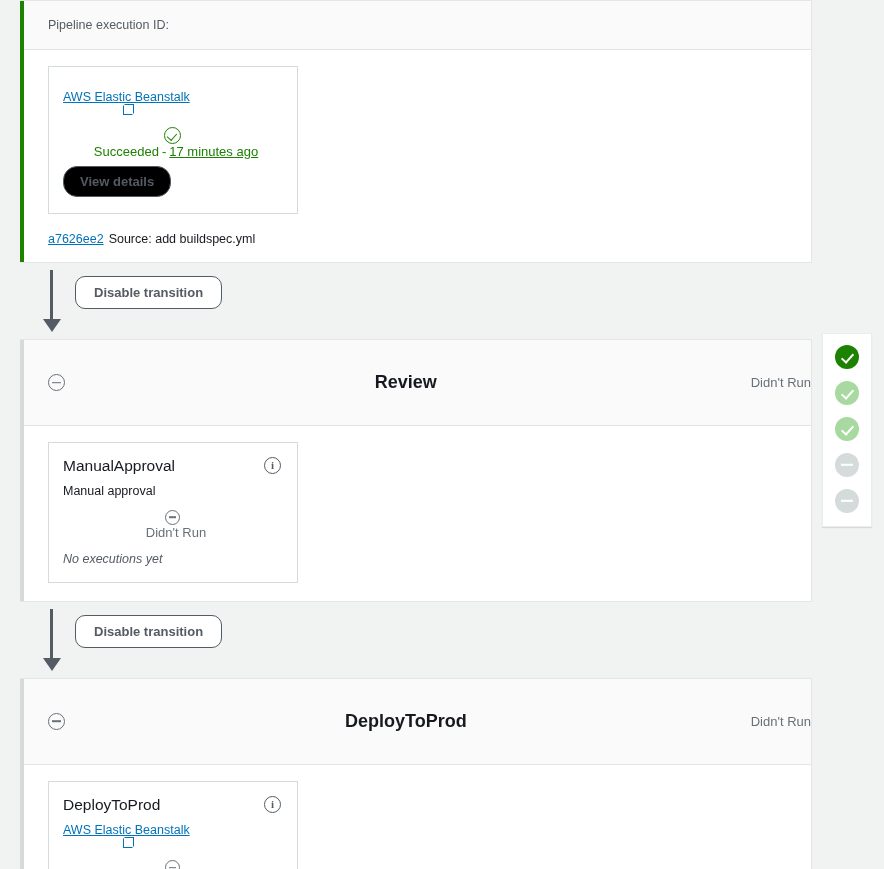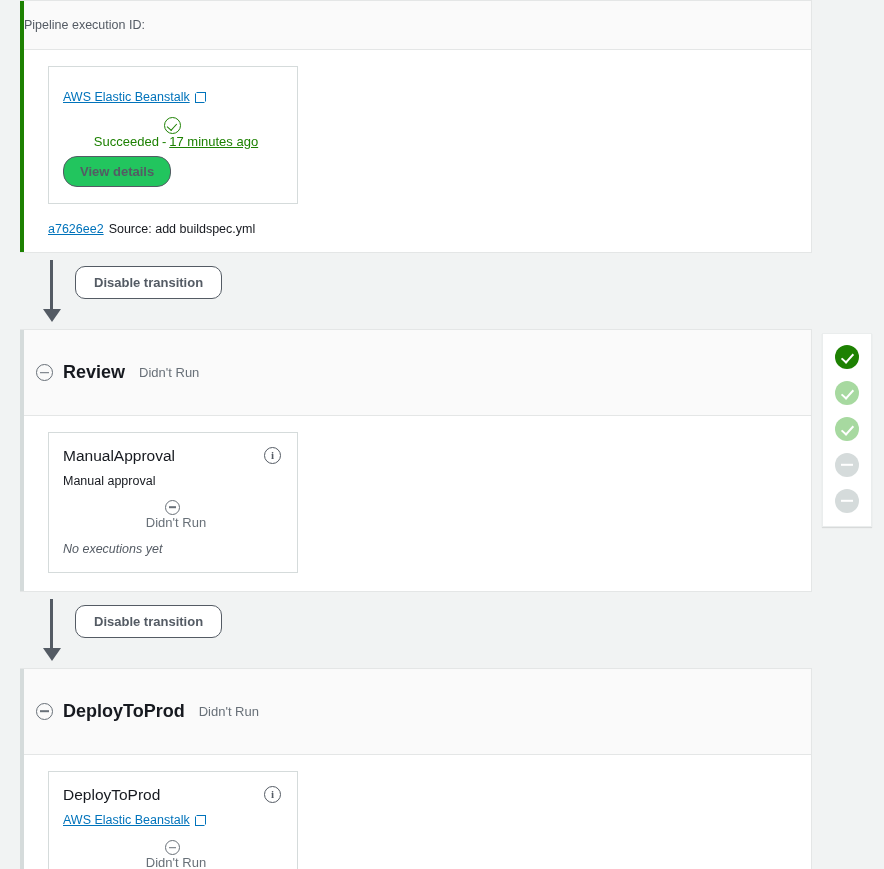--- a/index.html
+++ b/index.html
@@ -45,41 +45,43 @@
   .accent-green { background: #1d8102; }
   .accent-gray  { background: #d5dbdb; }
 
   .stage-body { padding-left: 4px; }
 
   
   .exec-strip {
     height: 49px;
     display: flex;
     align-items: center;
+    padding-left: 24px;
     background: #fafafa;
     border-bottom: 1px solid #e4e6e6;
     font-size: 12.5px;
     color: #545b64;
   }
   .exec-strip .label { margin-right: 5px; }
   .exec-link {
     color: #0073bb;
     text-decoration: underline;
     cursor: pointer;
     font-size: 12.5px;
   }
 
   
   .stage-header {
     background: #fafafa;
     border-bottom: 1px solid #e4e6e6;
     height: 86px;
     display: flex;
     align-items: center;
-    padding-left: 12px;
+    padding-left: 24px;
+    justify-content: space-between;
   }
   .stage-name {
     font-size: 18px;
     font-weight: bold;
     color: #16191f;
     margin-left: 10px;
   }
   .stage-status {
     font-size: 13px;
     color: #687078;
@@ -125,20 +127,21 @@
     line-height: 1.2;
   }
   .card-provider {
     margin-top: 9px;
     font-size: 12.5px;
     color: #0073bb;
     text-decoration: underline;
     cursor: pointer;
     display: inline-flex;
     align-items: center;
+    flex-direction: column;
   }
   .card-subtle {
     margin-top: 8px;
     font-size: 12.5px;
     color: #16191f;
   }
   .ext-icon {
     margin-left: 5px;
     display: inline-block;
     width: 11px; height: 11px;
@@ -225,21 +228,21 @@
     margin-top: 12px;
     font-size: 12.5px;
     font-style: italic;
     color: #545b64;
   }
 
   .view-details-btn {
     margin-top: 7px;
     display: inline-block;
     padding: 7px 16px;
-    background: #22c55e;
+    background: #000000;
     border: 1px solid #545b64;
     border-radius: 14px;
     font-size: 13px;
     font-weight: bold;
     color: #545b64;
     cursor: pointer;
     font-family: "Liberation Sans", sans-serif;
   }
 
   

